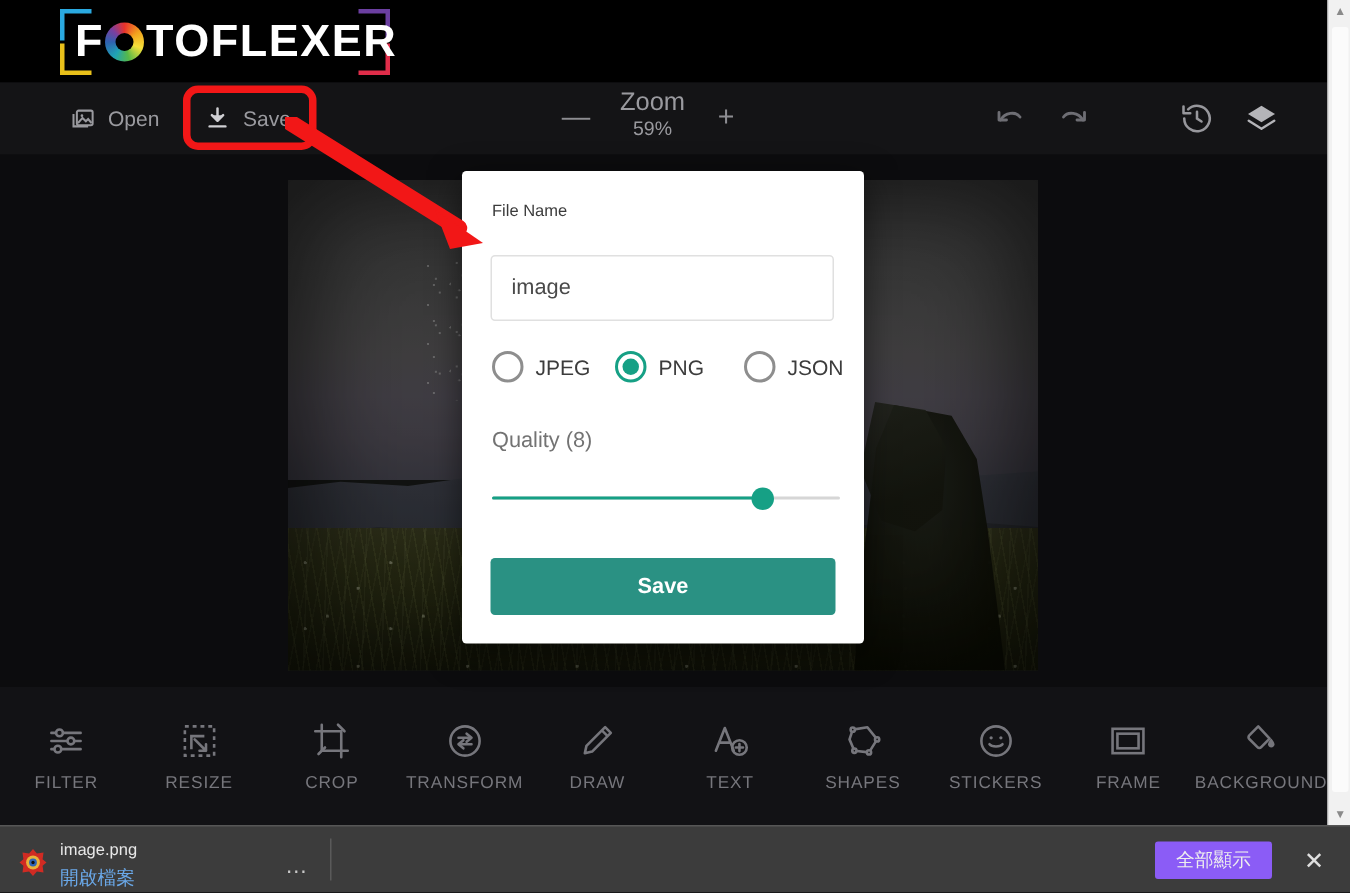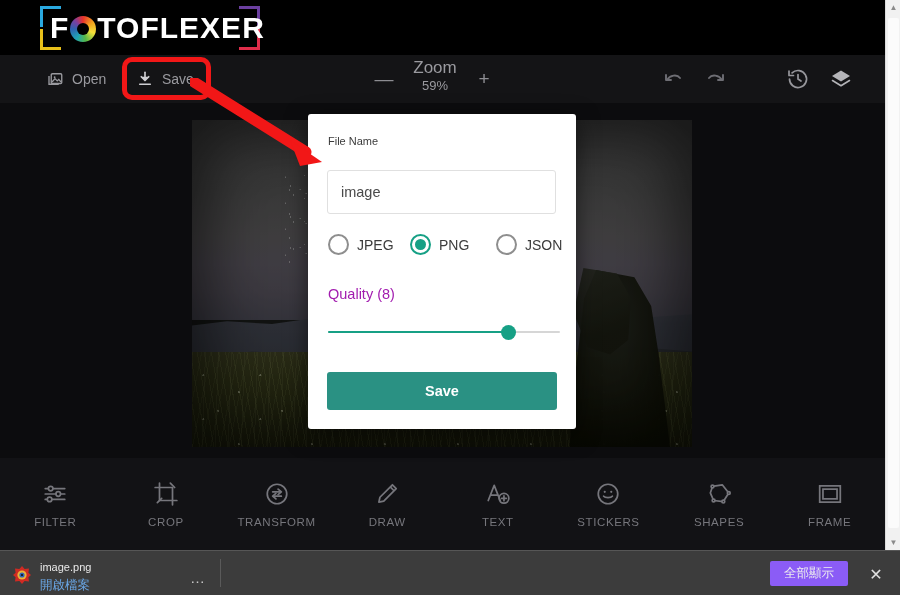--- a/index.html
+++ b/index.html
@@ -124,21 +124,21 @@
   .radios{position:absolute;left:20px;top:120px;width:232px;height:26px;}
   .radio{position:absolute;top:0;display:flex;align-items:center;gap:8px;cursor:pointer;}
   .radio .dot{width:21px;height:21px;border-radius:50%;border:2px solid #8e8e8e;box-sizing:border-box;
     display:flex;align-items:center;justify-content:center;}
   .radio.on .dot{border-color:#16a085;}
   .radio.on .dot::after{content:"";width:11px;height:11px;border-radius:50%;background:#16a085;}
   .radio .rl{font-size:14px;color:#3c3c3c;}
   .r1{left:0;}
   .r2{left:82px;}
   .r3{left:168px;}
-  .quality{position:absolute;left:20px;top:172px;font-size:14.5px;color:#a21caf;}
+  .quality{position:absolute;left:20px;top:172px;font-size:14.5px;color:#737373;}
   .slider{position:absolute;left:20px;top:210px;width:232px;height:16px;}
   .sl-track{position:absolute;left:0;top:7px;width:232px;height:2px;background:#d6d6d6;border-radius:2px;}
   .sl-fill{position:absolute;left:0;top:7px;width:181px;height:2px;background:#16a085;border-radius:2px;}
   .sl-thumb{position:absolute;left:173px;top:1px;width:15px;height:15px;border-radius:50%;background:#16a085;cursor:pointer;}
   .dlg-save{position:absolute;left:19px;top:258px;width:230px;height:38px;background:#2a9183;border:none;
     border-radius:3px;color:#fff;font-size:14.5px;font-weight:bold;cursor:pointer;
     font-family:"Liberation Sans", sans-serif;}
 
   
   .redbox{position:absolute;left:122px;top:57px;width:89px;height:43px;border:5px solid #f21717;
@@ -281,20 +281,28 @@
         <svg width="26" height="26" viewBox="0 0 24 24" fill="none" stroke="#76767c" stroke-width="1.6">
           <path d="M3 7h18M3 12h18M3 17h18" stroke-linecap="round"></path>
           <circle cx="8" cy="7" r="2.1" fill="#121215"></circle>
             <circle cx="15" cy="12" r="2.1" fill="#121215"></circle>
             <circle cx="7" cy="17" r="2.1" fill="#121215"></circle>
         </svg>
         <span class="tl">FILTER</span>
       </div>
       <div class="tool">
         <svg width="26" height="26" viewBox="0 0 24 24" fill="none" stroke="#76767c" stroke-width="1.6">
+          <rect x="3" y="3" width="18" height="18" stroke-dasharray="2.4 2.4"></rect>
+          <path d="M7 17V9h8"></path>
+          <path d="M9 11l7 7M16 14v4h-4" stroke-linecap="round" stroke-linejoin="round"></path>
+        </svg>
+        <span class="tl">RESIZE</span>
+      </div>
+      <div class="tool">
+        <svg width="26" height="26" viewBox="0 0 24 24" fill="none" stroke="#76767c" stroke-width="1.6">
           <path d="M6 2v16h16" stroke-linecap="round"></path>
           <path d="M2 6h16v16" stroke-linecap="round"></path>
           <path d="M16 2l4 4M4 20l4-4" stroke-linecap="round"></path>
         </svg>
         <span class="tl">CROP</span>
       </div>
       <div class="tool">
         <svg width="26" height="26" viewBox="0 0 24 24" fill="none" stroke="#76767c" stroke-width="1.6">
           <circle cx="12" cy="12" r="9"></circle>
           <path d="M8 10h7M9 14h7" stroke-linecap="round"></path>
@@ -309,46 +317,53 @@
         </svg>
         <span class="tl">DRAW</span>
       </div>
       <div class="tool">
         <svg width="26" height="26" viewBox="0 0 24 24" fill="none" stroke="#76767c" stroke-width="1.6">
           <path d="M3 18 8.5 4 14 18M5.2 13h6.6" stroke-linecap="round" stroke-linejoin="round"></path>
           <circle cx="17.5" cy="16" r="4.5"></circle>
           <path d="M17.5 13.8v4.4M15.3 16h4.4" stroke-linecap="round"></path>
         </svg>
         <span class="tl">TEXT</span>
-      </div>
-      <div class="tool">
-        <svg width="26" height="26" viewBox="0 0 24 24" fill="none" stroke="#76767c" stroke-width="1.6">
-          <circle cx="12" cy="12" r="9"></circle>
-          <circle cx="9" cy="10" r="1" fill="#76767c" stroke="none"></circle>
-          <circle cx="15" cy="10" r="1" fill="#76767c" stroke="none"></circle>
-          <path d="M8 14c1.4 1.8 6.6 1.8 8 0" stroke-linecap="round"></path>
-        </svg>
-        <span class="tl">STICKERS</span>
       </div>
       <div class="tool">
         <svg width="26" height="26" viewBox="0 0 24 24" fill="none" stroke="#76767c" stroke-width="1.6">
           <path d="M6 5 15 3.5 21 11l-5 8-9-1-3-7z" stroke-linejoin="round"></path>
           <circle cx="6" cy="5" r="1.3" fill="#121215"></circle>
             <circle cx="21" cy="11" r="1.3" fill="#121215"></circle>
           <circle cx="7" cy="18" r="1.3" fill="#121215"></circle>
             <circle cx="16" cy="19" r="1.3" fill="#121215"></circle>
         </svg>
         <span class="tl">SHAPES</span>
       </div>
       <div class="tool">
         <svg width="26" height="26" viewBox="0 0 24 24" fill="none" stroke="#76767c" stroke-width="1.6">
+          <circle cx="12" cy="12" r="9"></circle>
+          <circle cx="9" cy="10" r="1" fill="#76767c" stroke="none"></circle>
+          <circle cx="15" cy="10" r="1" fill="#76767c" stroke="none"></circle>
+          <path d="M8 14c1.4 1.8 6.6 1.8 8 0" stroke-linecap="round"></path>
+        </svg>
+        <span class="tl">STICKERS</span>
+      </div>
+      <div class="tool">
+        <svg width="26" height="26" viewBox="0 0 24 24" fill="none" stroke="#76767c" stroke-width="1.6">
           <rect x="2.5" y="4.5" width="19" height="15"></rect>
           <rect x="5.5" y="7.5" width="13" height="9"></rect>
         </svg>
         <span class="tl">FRAME</span>
+      </div>
+      <div class="tool">
+        <svg width="26" height="26" viewBox="0 0 24 24" fill="none" stroke="#76767c" stroke-width="1.6">
+          <path d="M10 3 4.5 8.5a1.6 1.6 0 0 0 0 2.3l5 5a1.6 1.6 0 0 0 2.3 0L17 10.5z" stroke-linejoin="round"></path>
+          <path d="M20 14c0 1.2-.9 2-2 2s-2-.8-2-2 2-3.5 2-3.5S20 12.8 20 14z" fill="#76767c" stroke="none"></path>
+        </svg>
+        <span class="tl">BACKGROUND</span>
       </div>
     </div>
 
     <div class="dialog">
       <div class="dlg-label">File Name</div>
       <input class="dlg-input" value="image" style="">
       <div class="radios">
         <label class="radio r1">
           <span class="dot"></span>
           <span class="rl">JPEG</span>

